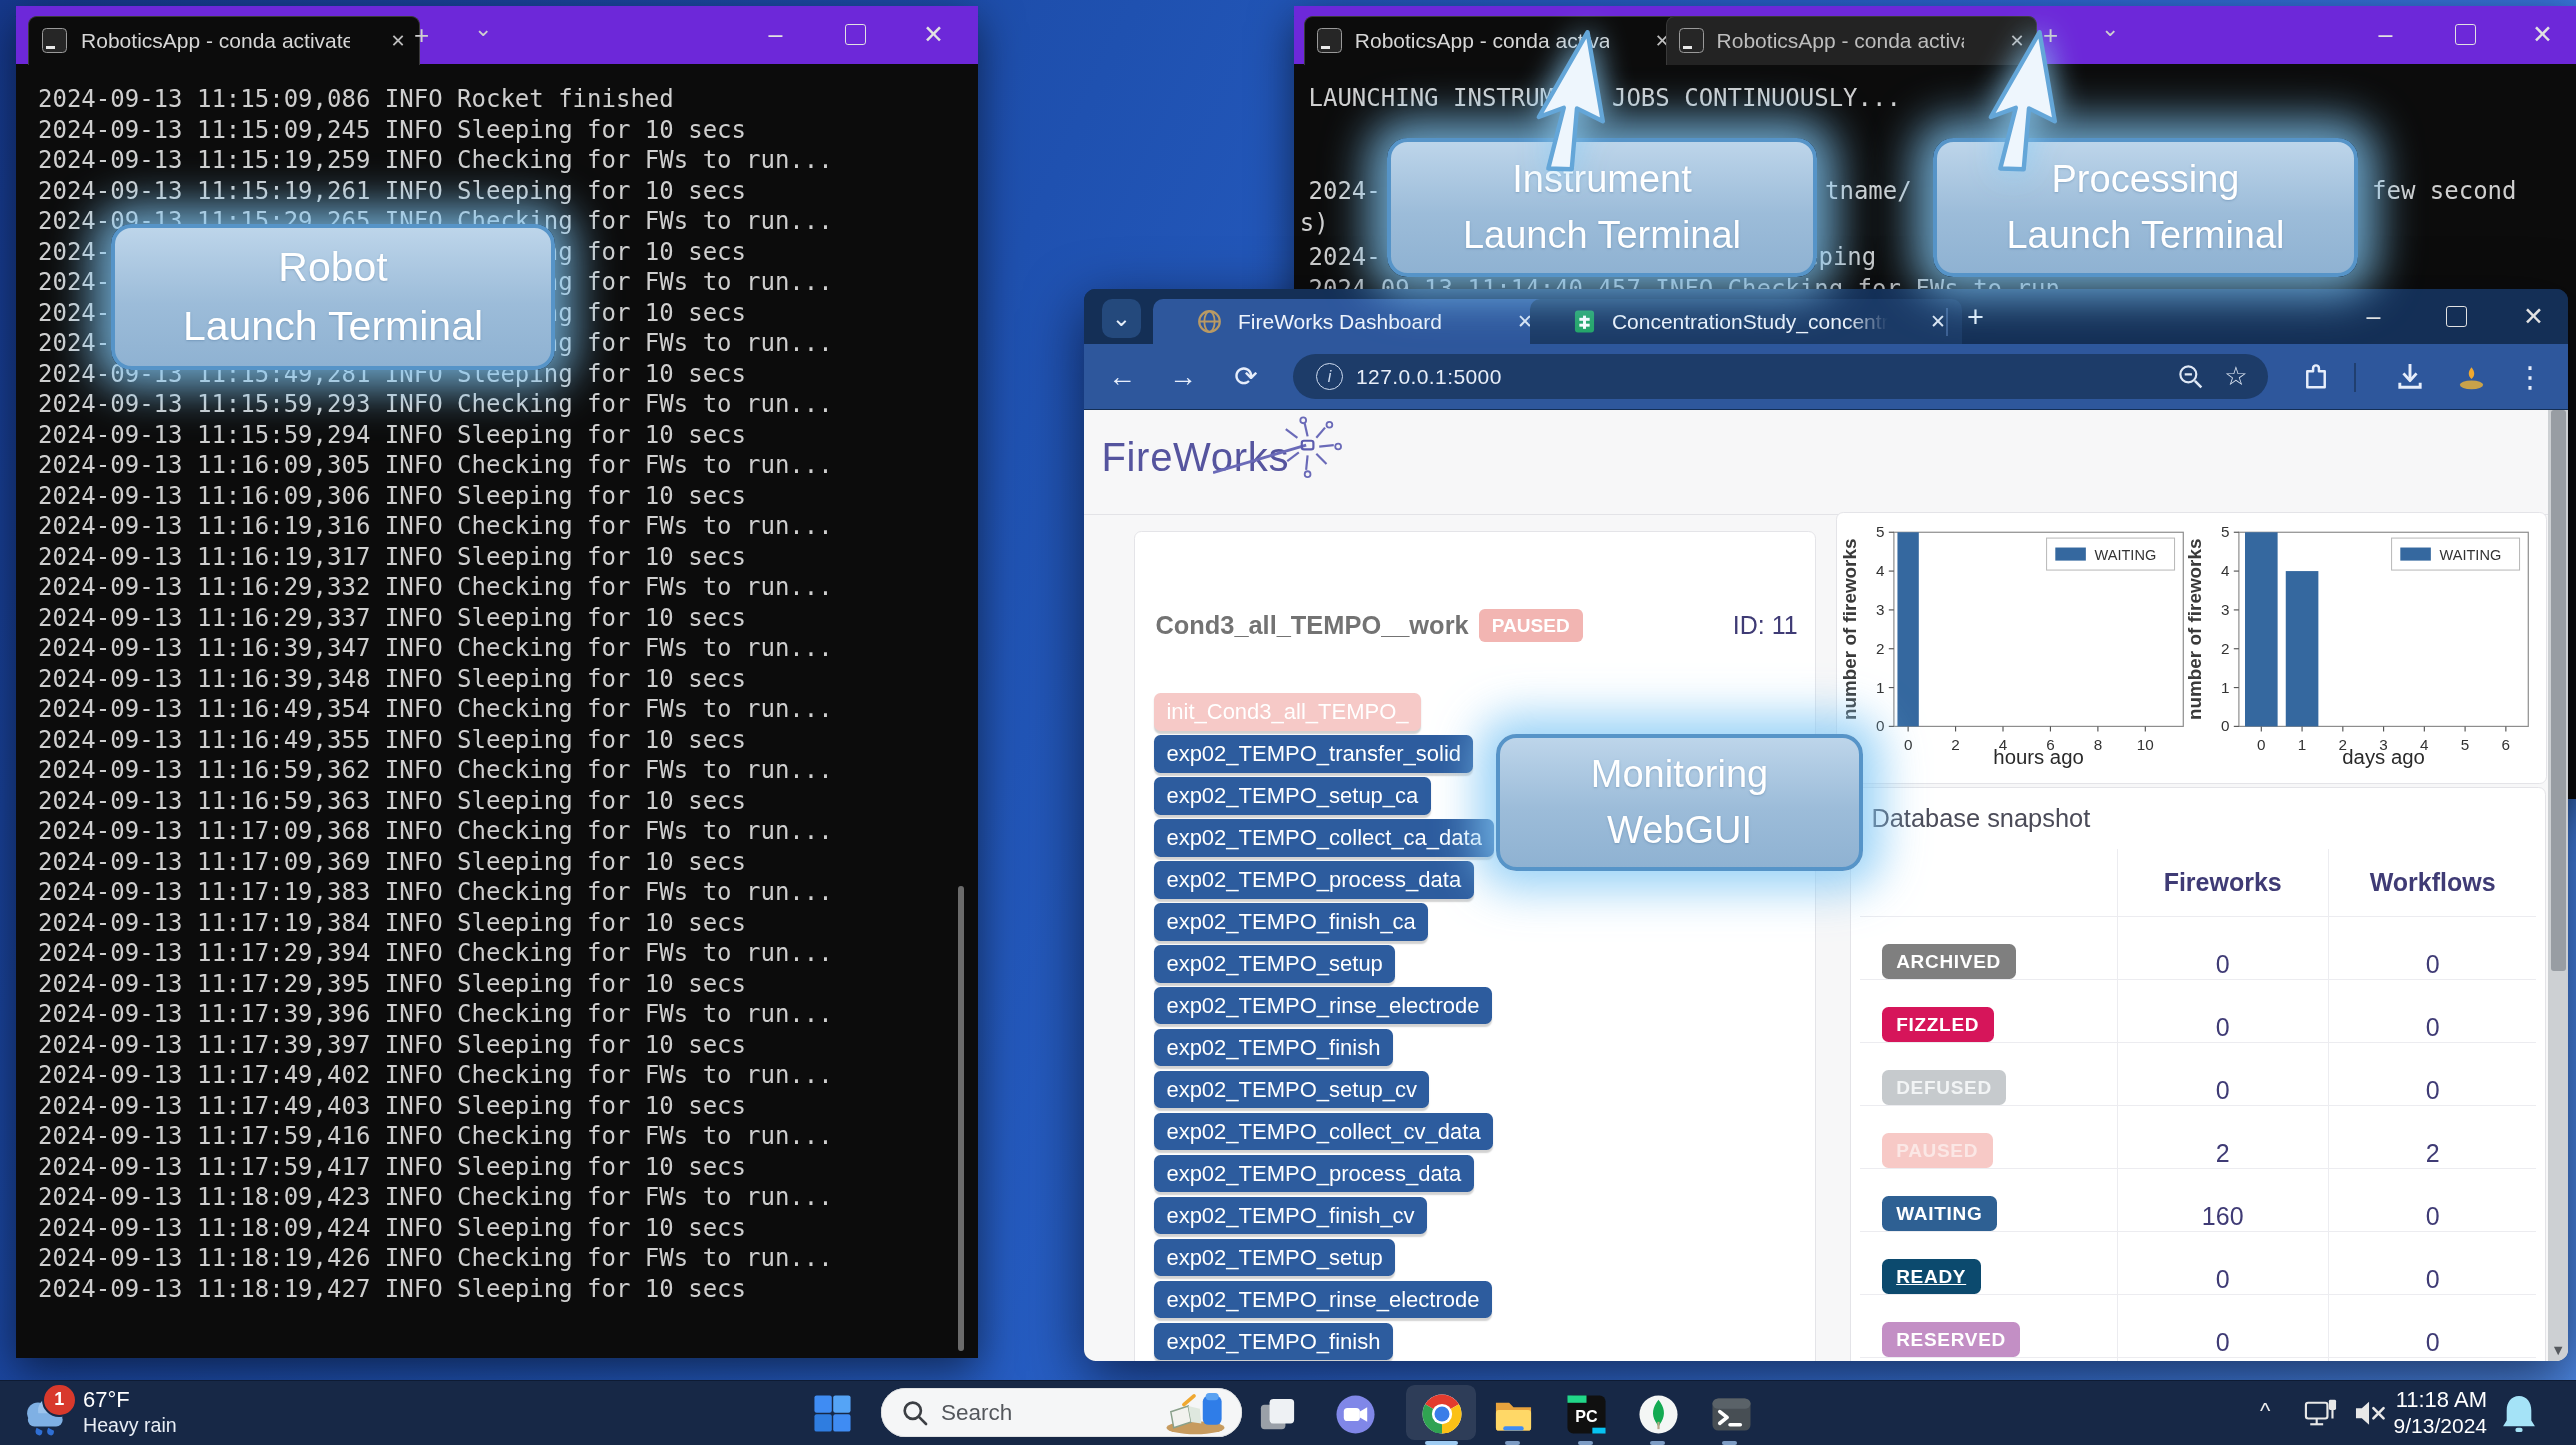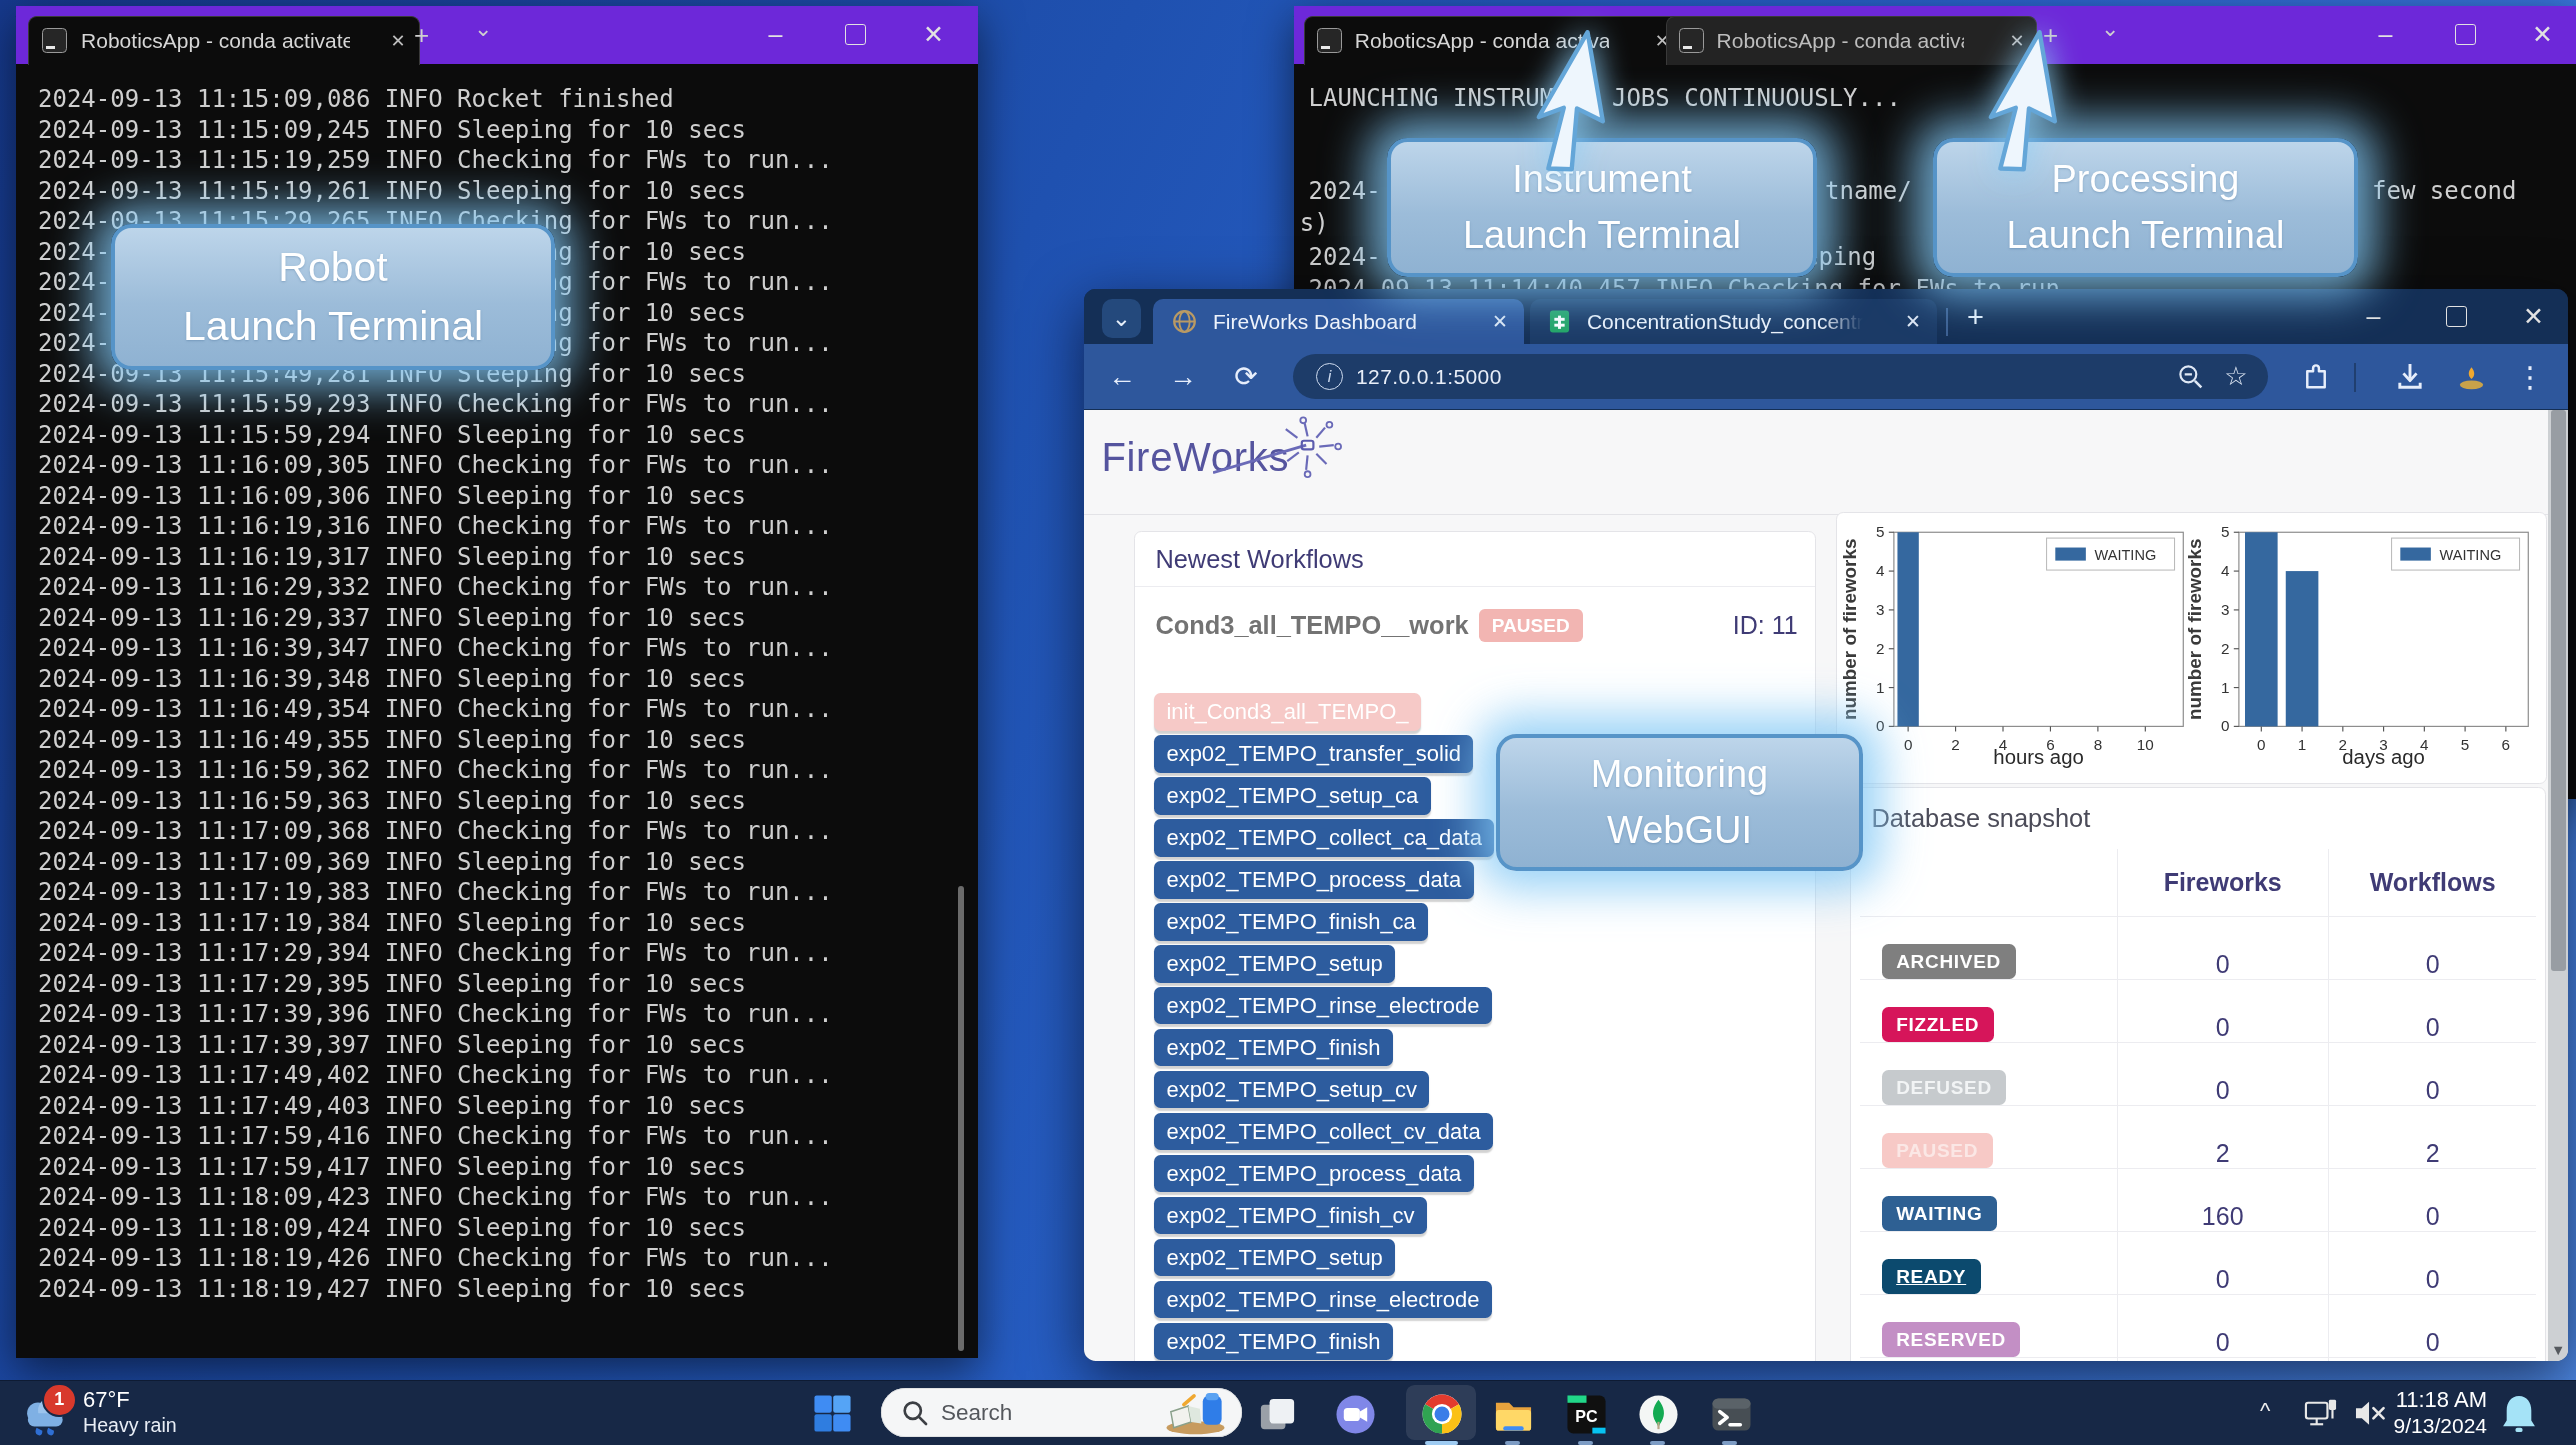--- a/index.html
+++ b/index.html
@@ -23,21 +23,21 @@
   .winbtn{position:absolute;top:0;width:67px;height:58px;display:flex;align-items:center;justify-content:center;
     color:#e2e2e2;font-size:25px;}
   .maxbox{width:19px;height:19px;border:1.5px solid #e2e2e2;border-radius:2.9px;display:inline-block;}
   
   #browser{left:1084px;top:289px;width:1484px;height:1072px;border-radius:11.6px;overflow:hidden;
     background:#142f56;box-shadow:0 17.4px 58px rgba(0,0,10,.6);}
   #b-tabstrip{position:absolute;left:0;top:0;right:0;height:55px;background:#142f56;}
   #b-chevron{position:absolute;left:18px;top:10.2px;width:39px;height:39px;border-radius:10.2px;background:#24497c;
     color:#e8f0fa;font-size:23px;display:flex;align-items:center;justify-content:center;}
   .b-tab{position:absolute;top:10.2px;height:45px;border-radius:10.2px 10.2px 0 0;display:flex;align-items:center;
-    color:#eef3fb;font-size:21px;}
+    color:#eef3fb;font-size:21px;padding-left:25px;}
   .b-tab .close{margin-left:auto;margin-right:16px;font-size:19px;color:#dfe8f5;}
   #b-toolbar{position:absolute;left:0;top:55px;right:0;height:65px;background:#2e579c;}
   .tb-ic{position:absolute;top:0;height:65px;display:flex;align-items:center;justify-content:center;color:#e7eefb;font-size:28px;width:44px;}
   #b-urlpill{position:absolute;left:209px;top:10.2px;width:975px;height:45px;border-radius:22.5px;background:#1d3c69;
     display:flex;align-items:center;color:#e8eef8;}
   #b-info{margin-left:23px;width:25px;height:25px;border:1.5px solid #cfdcf0;border-radius:50%;
     display:flex;align-items:center;justify-content:center;font-size:16px;font-style:italic;color:#cfdcf0;flex:0 0 auto;}
   #b-url{margin-left:13px;font-size:21px;letter-spacing:0.4px;}
   #b-content{position:absolute;left:0;top:121px;right:0;bottom:0;background:#f7f7f8;overflow:hidden;}
   
@@ -264,21 +264,20 @@
           <line x1="116" y1="30" x2="100" y2="18"></line>
         </g>
         <circle cx="124" cy="6" r="4" fill="none" stroke="#6a6ab8" stroke-width="2.5"></circle>
         <circle cx="160" cy="12" r="4" fill="none" stroke="#6a6ab8" stroke-width="2.5"></circle>
         <circle cx="172" cy="42" r="4" fill="none" stroke="#6a6ab8" stroke-width="2.5"></circle>
         <circle cx="130" cy="80" r="4" fill="none" stroke="#6a6ab8" stroke-width="2.5"></circle>
       </svg>
       <div class="abs" id="fw-hr"></div>
 
       <div class="card" id="wf-card">
-        <div id="wf-head">Newest Workflows</div>
         <div id="wf-row">
           <span id="wf-name">Cond3_all_TEMPO__work</span>
           <span id="wf-paused">PAUSED</span>
           <span id="wf-id">ID: 11</span>
         </div>
         <div id="chips">
             <div class="chip pink">init_Cond3_all_TEMPO_</div>
             <div class="chip">exp02_TEMPO_transfer_solid</div>
             <div class="chip">exp02_TEMPO_setup_ca</div>
             <div class="chip">exp02_TEMPO_collect_ca_data</div>

